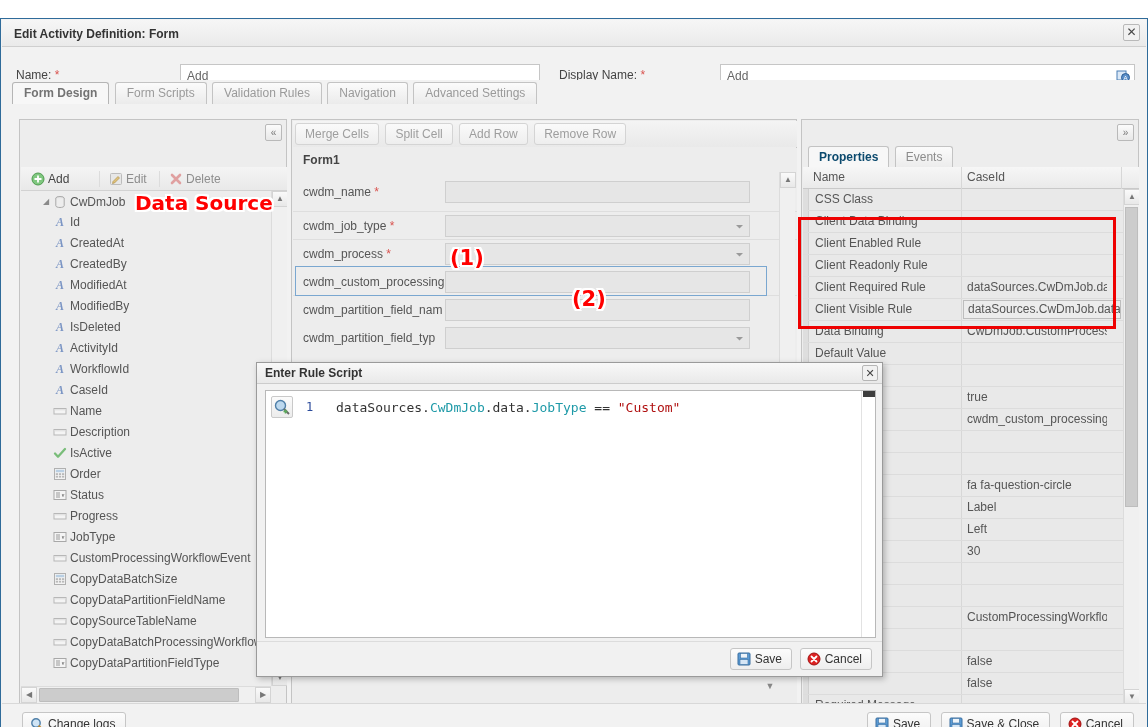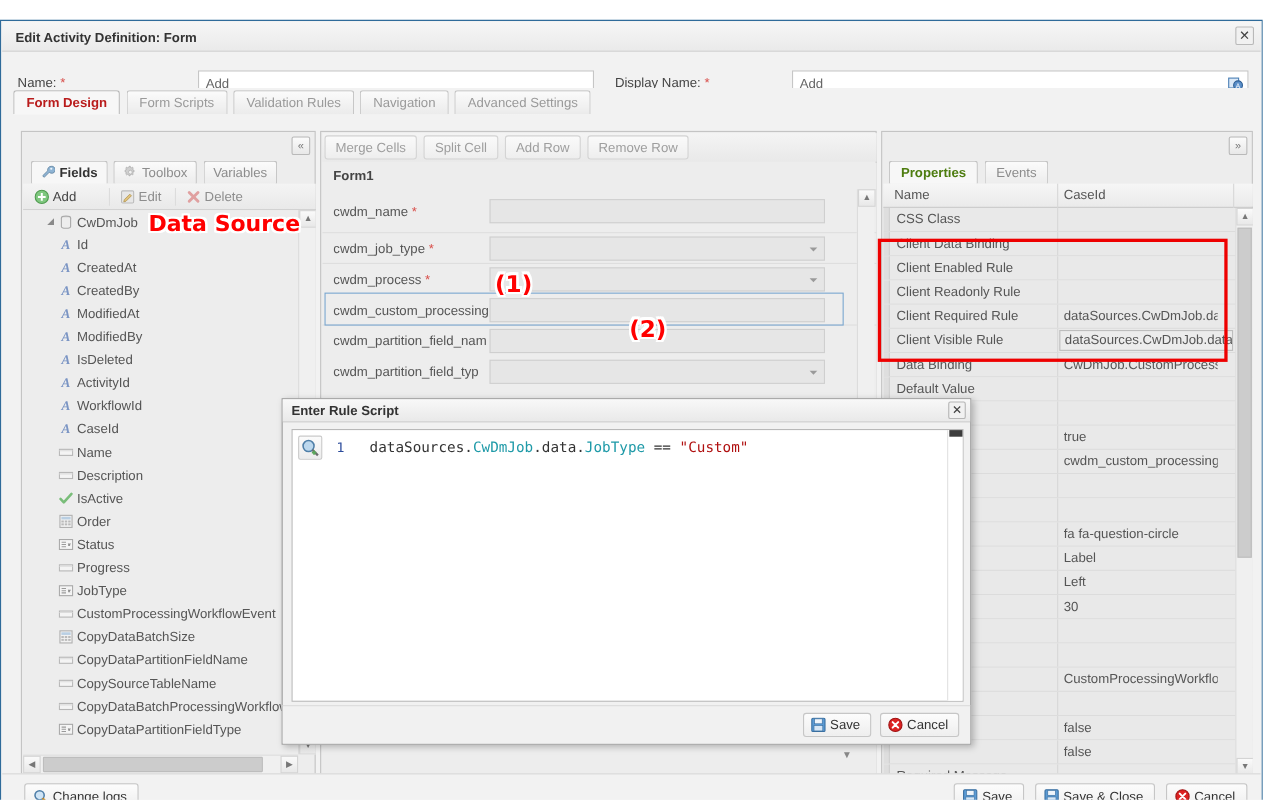--- a/index.html
+++ b/index.html
@@ -67,21 +67,21 @@
   .tab {
     display: inline-block; height: 22px; line-height: 21px;
     padding: 0 11px; margin-right: 2px;
     border: 1px solid #c3c3c3; border-bottom: none;
     border-radius: 3px 3px 0 0;
     background: linear-gradient(to bottom, #fbfbfb, #ebebeb);
     color: #9a9a9a; font-size: 12px; cursor: pointer;
     vertical-align: top;
   }
   .tab.active {
-    background: #f7f7f7; color: #b91c1c; font-weight: bold;
+    background: #f7f7f7; color: #737373; font-weight: bold;
     border-color: #b5b5b5;
   }
 
   
   .panel {
     position: absolute;
     background: #e9e9e9;
     border: 1px solid #c4c4c4;
   }
 
@@ -205,21 +205,21 @@
 
   
   #rightpanel { left: 800px; top: 100px; width: 338px; height: 586px; background:#ededed;}
   .rtabs { position:absolute; left:6px; top:26px; }
   .rtab {
     display:inline-block; height:21px; line-height:20px; padding:0 10px; margin-right:2px;
     border:1px solid #c3c3c3; border-bottom:none; border-radius:3px 3px 0 0;
     background: linear-gradient(to bottom,#fbfbfb,#ececec);
     color:#8c8c8c; font-size:12px; cursor:pointer; vertical-align:top;
   }
-  .rtab.active { background:#f7f7f7; color:#4d7c0f; font-weight:bold; }
+  .rtab.active { background:#f7f7f7; color:#0c4a6e; font-weight:bold; }
   .gridhdr {
     position:absolute; left:1px; top:47px; width:336px; height:22px;
     background: linear-gradient(to bottom,#f6f6f6,#eaeaea);
     border-bottom:1px solid #c9c9c9;
   }
   .gridhdr .gh {
     position:absolute; top:3px; font-size:12px; color:#555;
   }
   .gridhdr .gsep { position:absolute; top:0; width:1px; height:22px; background:#d7d7d7; }
   .gridwrap {
@@ -374,41 +374,20 @@
       <span class="tab">Form Scripts</span>
       <span class="tab">Validation Rules</span>
       <span class="tab">Navigation</span>
       <span class="tab">Advanced Settings</span>
     </div>
   </div>
 
   <div class="panel" id="leftpanel">
     <div class="collapse-btn">«</div>
 
-    <div class="ltabs">
-      <span class="ltab active">
-        <span class="ico">
-          <svg width="13" height="13" viewBox="0 0 13 13">
-            <path d="M9.5 1.2a3.2 3.2 0 0 0-3.1 4l-4.6 4.6 1.4 1.4 4.6-4.6a3.2 3.2 0 1 0 1.7-5.4z" fill="#8fb4d4" stroke="#5c7f9c" stroke-width="0.7"></path>
-            <circle cx="9.6" cy="3.4" r="1" fill="#eef5fa"></circle>
-          </svg>
-        </span><span>Fields</span>
-      </span>
-      <span class="ltab">
-        <span class="ico">
-          <svg width="13" height="13" viewBox="0 0 13 13">
-            <path d="M6.5 2.2l1 .3.8-.6.9.9-.6.8.3 1 1 .3v1.2l-1 .3-.3 1 .6.8-.9.9-.8-.6-1 .3-.3 1H5.3l-.3-1-1-.3-.8.6-.9-.9.6-.8-.3-1-1-.3V4.9l1-.3.3-1-.6-.8.9-.9.8.6 1-.3.3-1h1.2z" fill="#cfcfcf" stroke="#a8a8a8" stroke-width="0.6"></path>
-            <circle cx="6.5" cy="6.5" r="1.7" fill="#f2f2f2" stroke="#a8a8a8" stroke-width="0.6"></circle>
-          </svg>
-        </span><span>Toolbox</span>
-      </span>
-      <span class="ltab">
-        <span>Variables</span>
-      </span>
-    </div>
 
     <div class="lbar">
       <span class="lbtn enabled" style="left:6px;">
         <span class="ico">
           <svg width="14" height="14" viewBox="0 0 14 14">
             <circle cx="7" cy="7" r="6" fill="#7fc77f" stroke="#4f9b4f"></circle>
             <path d="M7 3.5v7M3.5 7h7" stroke="#fff" stroke-width="1.8"></path>
           </svg>
         </span><span>Add</span>
       </span>

